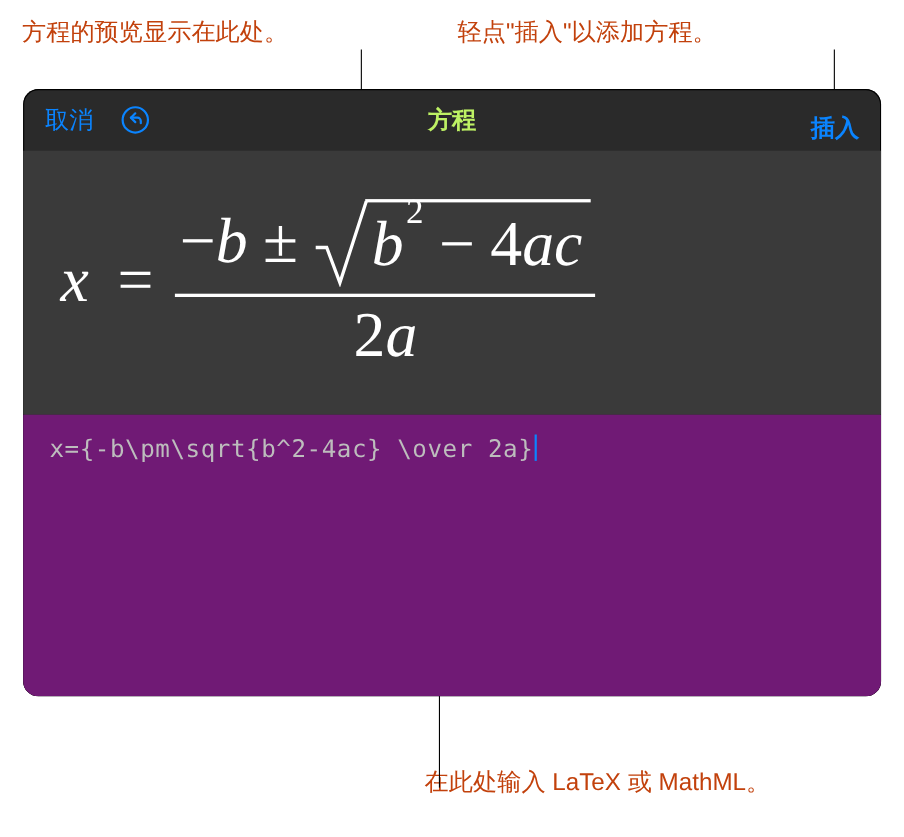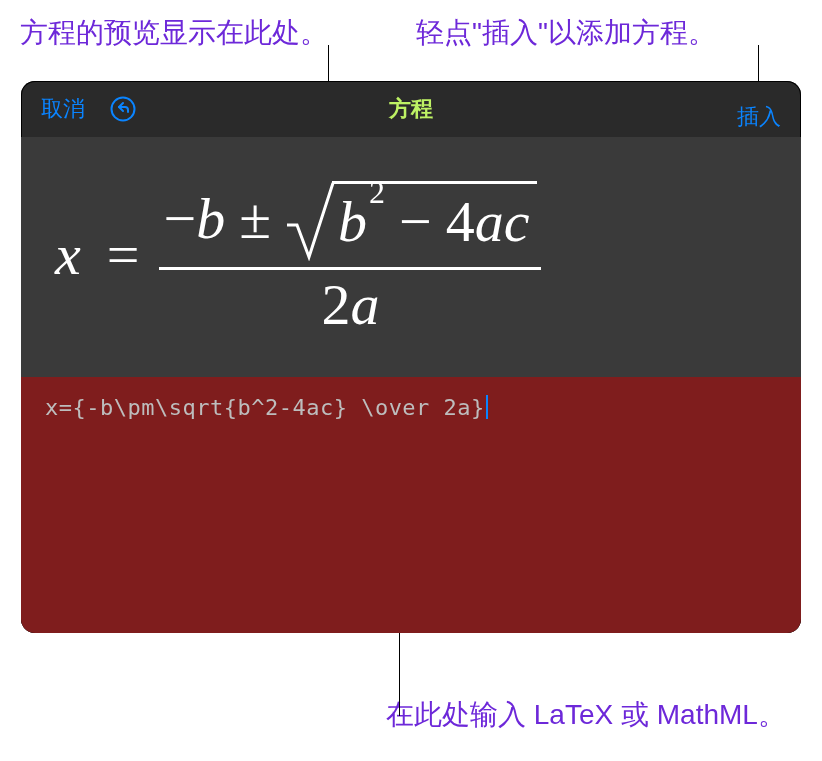--- a/index.html
+++ b/index.html
@@ -6,22 +6,22 @@
     body {
       width: 822px;
       height: 761px;
       background: #ffffff;
       font-family: -apple-system, "Helvetica Neue", Arial, sans-serif;
       position: relative;
       overflow: hidden;
     }
     .callout {
       position: absolute;
-      font-size: 28px;
-      color: #6d28d9;
+      font-size: 22px;
+      color: #c2410c;
       white-space: nowrap;
     }
     .callout-line {
       position: absolute;
       background: #000;
     }
     .dialog {
       position: absolute;
       left: 21px;
       top: 81px;
@@ -77,21 +77,21 @@
       flex: 0 0 auto;
       background: #3a3a3a;
       padding: 20px 34px 24px 34px;
       min-height: 240px;
       display: flex;
       align-items: center;
       justify-content: flex-start;
     }
     .editor {
       flex: 1 1 auto;
-      background: #7f1d1d;
+      background: #701a75;
       padding: 18px 24px;
     }
     .editor-text {
       font-family: "Menlo", "Consolas", monospace;
       font-size: 22px;
       color: #bdbdbd;
       letter-spacing: 0.5px;
       white-space: pre;
     }
     .editor-text .caret {
@@ -180,21 +180,21 @@
       <button class="btn-text">取消</button>
       <button class="btn-undo">
         <svg width="26" height="26" viewBox="0 0 26 26" fill="none">
           <circle cx="13" cy="13" r="11.5" stroke="#0a84ff" stroke-width="2"></circle>
           <path d="M13 7l-4 4 4 4" stroke="#0a84ff" stroke-width="2" fill="none" stroke-linecap="round" stroke-linejoin="round"></path>
           <path d="M9 11h6a3 3 0 0 1 3 3v2" stroke="#0a84ff" stroke-width="2" fill="none" stroke-linecap="round"></path>
         </svg>
       </button>
     </div>
     <div class="toolbar-title">方程</div>
-    <button class="btn-text" style="font-weight:400;margin-top:16px;">插入</button>
+    <button class="btn-text" style="font-weight:700;margin-top:16px;">插入</button>
   </div>
 
   <div class="preview">
     <div class="math">
       <span class="x">x</span>
       <span class="eq op">=</span>
       <span class="frac">
         <span class="num">
           <span class="minus op">−</span>
           <span>b</span>

